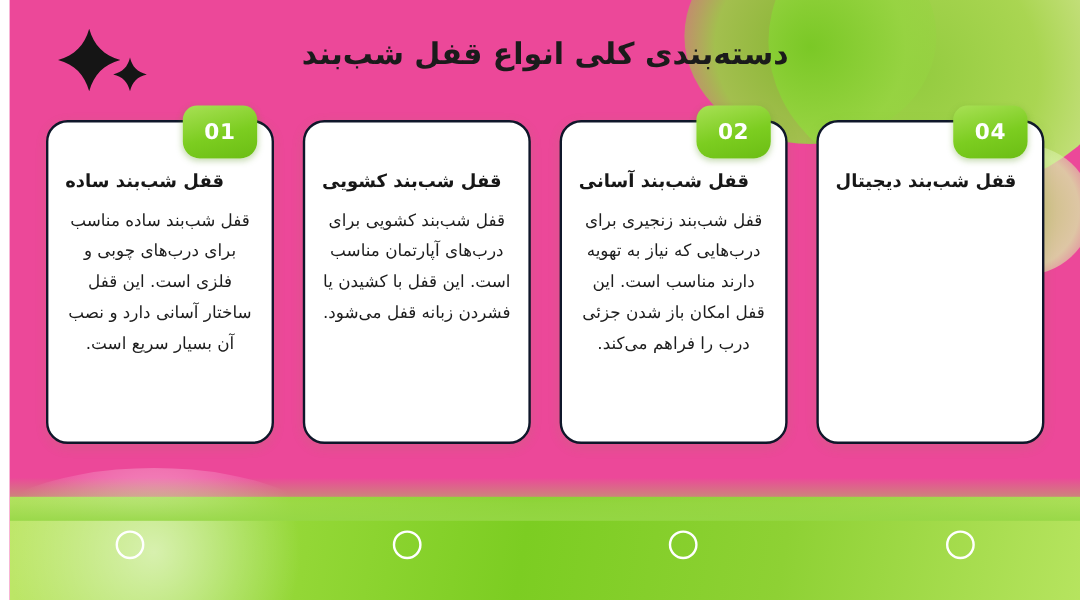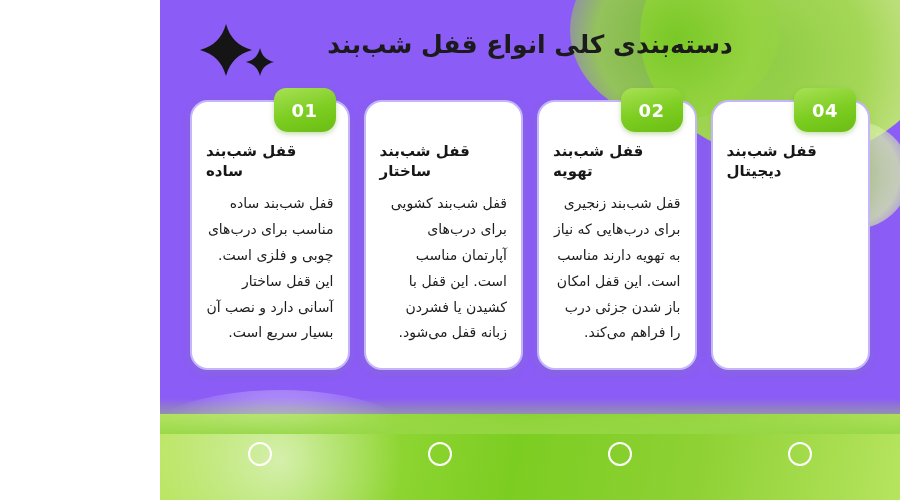--- a/index.html
+++ b/index.html
@@ -9,23 +9,23 @@
   body {
     width: 900px;
     height: 500px;
     overflow: hidden;
     font-family: "DejaVu Sans", "Liberation Sans", sans-serif;
     background: #ffffff;
   }
 
   #stage {
     position: relative;
-    width: 740px;
+    width: 892px;
     height: 500px;
-    background: #8b5cf6;
+    background: #ec4899;
     overflow: hidden;
   }
 
   
   .blob {
     position: absolute;
     border-radius: 50%;
     pointer-events: none;
   }
   .blob-tr-1 {
@@ -100,21 +100,21 @@
     justify-content: space-between;
     gap: 14px;
   }
   .card-wrap {
     position: relative;
     width: 190px;
   }
   .card {
     position: relative;
     background: #ffffff;
-    border: 2px solid #c4b5fd;
+    border: 2px solid #0f172a;
     border-radius: 18px;
     padding: 40px 14px 18px 14px;
     min-height: 270px;
     box-sizing: border-box;
     box-shadow: 0 3px 10px rgba(120,170,60,.14);
   }
   .card:before {
     content: "";
     position: absolute;
     left: 6px; right: 6px; bottom: -9px;
@@ -145,20 +145,21 @@
     font-weight: bold;
     color: #171717;
     text-align: left;
     margin: 0 0 10px 0;
     line-height: 1.3;
   }
   .card-text {
     font-size: 14px;
     color: #1d1d1d;
     line-height: 1.85;
+    text-align: center;
     margin: 0;
   }
 
   
   .dots {
     position: absolute;
     left: 30px; right: 30px;
     bottom: 34px;
     display: flex;
     flex-direction: row-reverse;
@@ -197,29 +198,29 @@
     <div class="card-wrap">
       <div class="card">
         <div class="badge">01</div>
         <h3 class="card-title">قفل شب‌بند ساده</h3>
         <p class="card-text">قفل شب‌بند ساده مناسب برای درب‌های چوبی و فلزی است. این قفل ساختار آسانی دارد و نصب آن بسیار سریع است.</p>
       </div>
     </div>
 
     <div class="card-wrap">
       <div class="card">
-        <h3 class="card-title">قفل شب‌بند ساختار</h3>
+        <h3 class="card-title">قفل شب‌بند کشویی</h3>
         <p class="card-text">قفل شب‌بند کشویی برای درب‌های آپارتمان مناسب است. این قفل با کشیدن یا فشردن زبانه قفل می‌شود.</p>
       </div>
     </div>
 
     <div class="card-wrap">
       <div class="card">
         <div class="badge">02</div>
-        <h3 class="card-title">قفل شب‌بند تهویه</h3>
+        <h3 class="card-title">قفل شب‌بند آسانی</h3>
         <p class="card-text">قفل شب‌بند زنجیری برای درب‌هایی که نیاز به تهویه دارند مناسب است. این قفل امکان باز شدن جزئی درب را فراهم می‌کند.</p>
       </div>
     </div>
 
     <div class="card-wrap">
       <div class="card">
         <div class="badge">04</div>
         <h3 class="card-title">قفل شب‌بند دیجیتال</h3>
       </div>
     </div>

